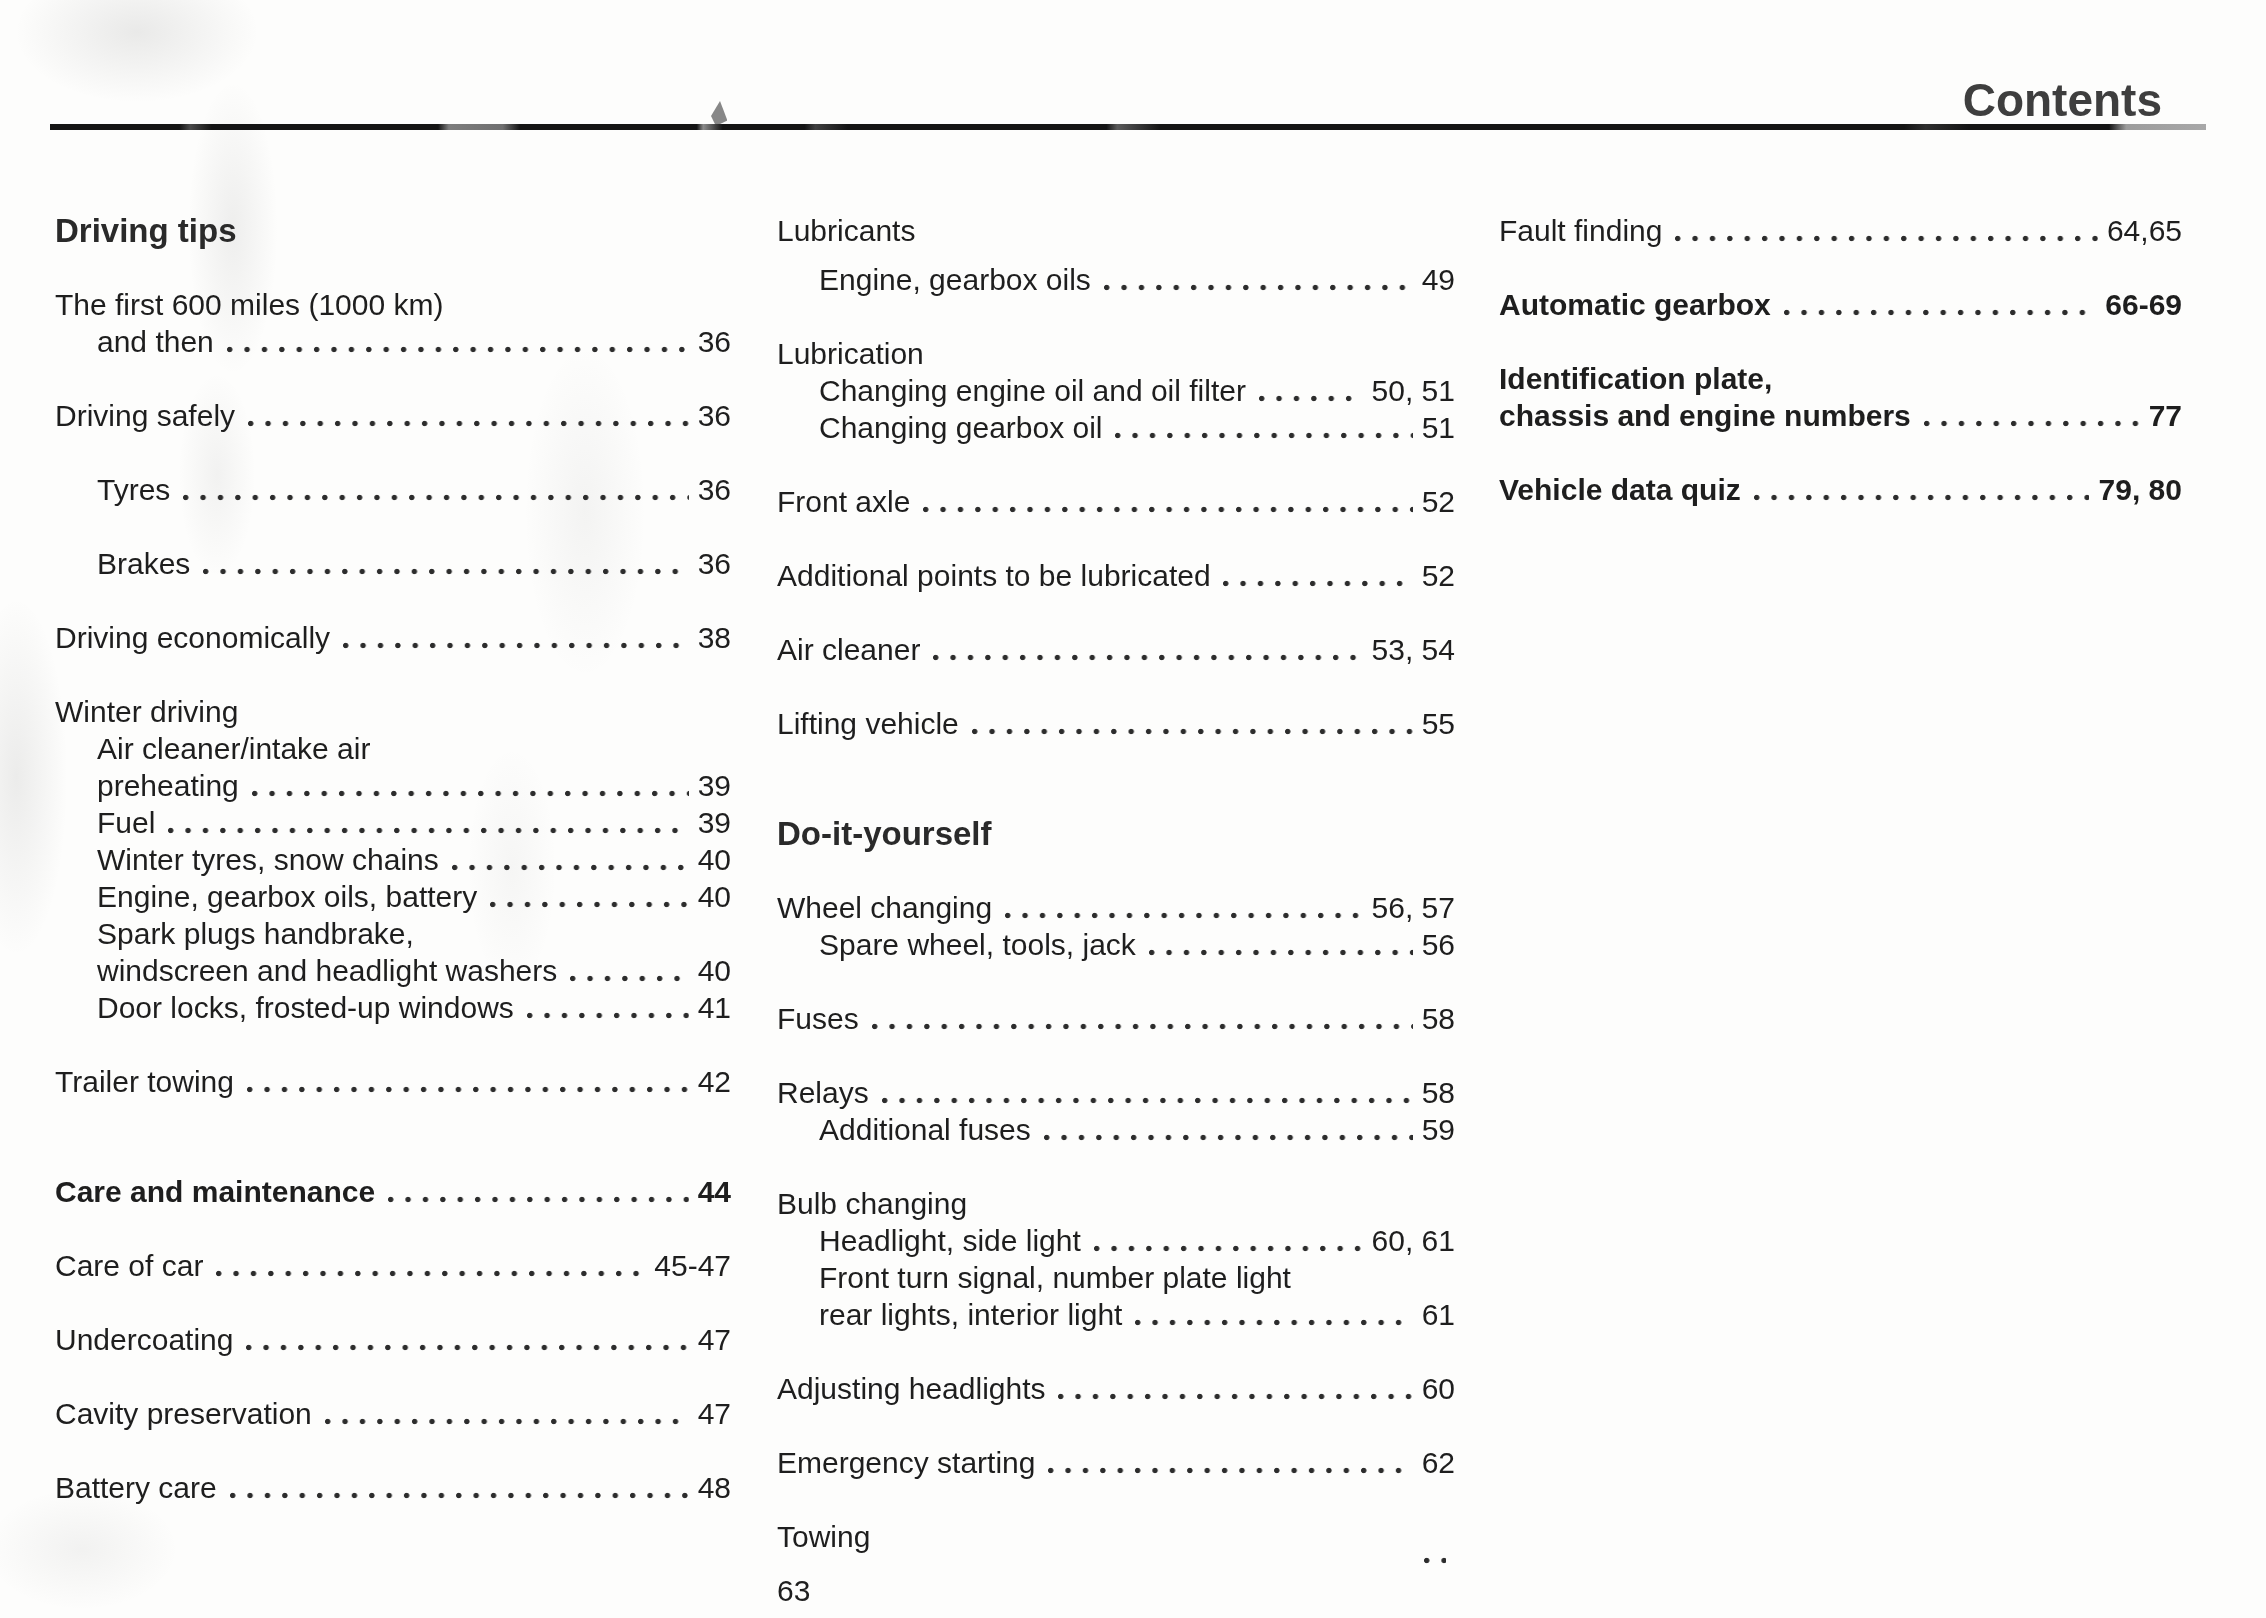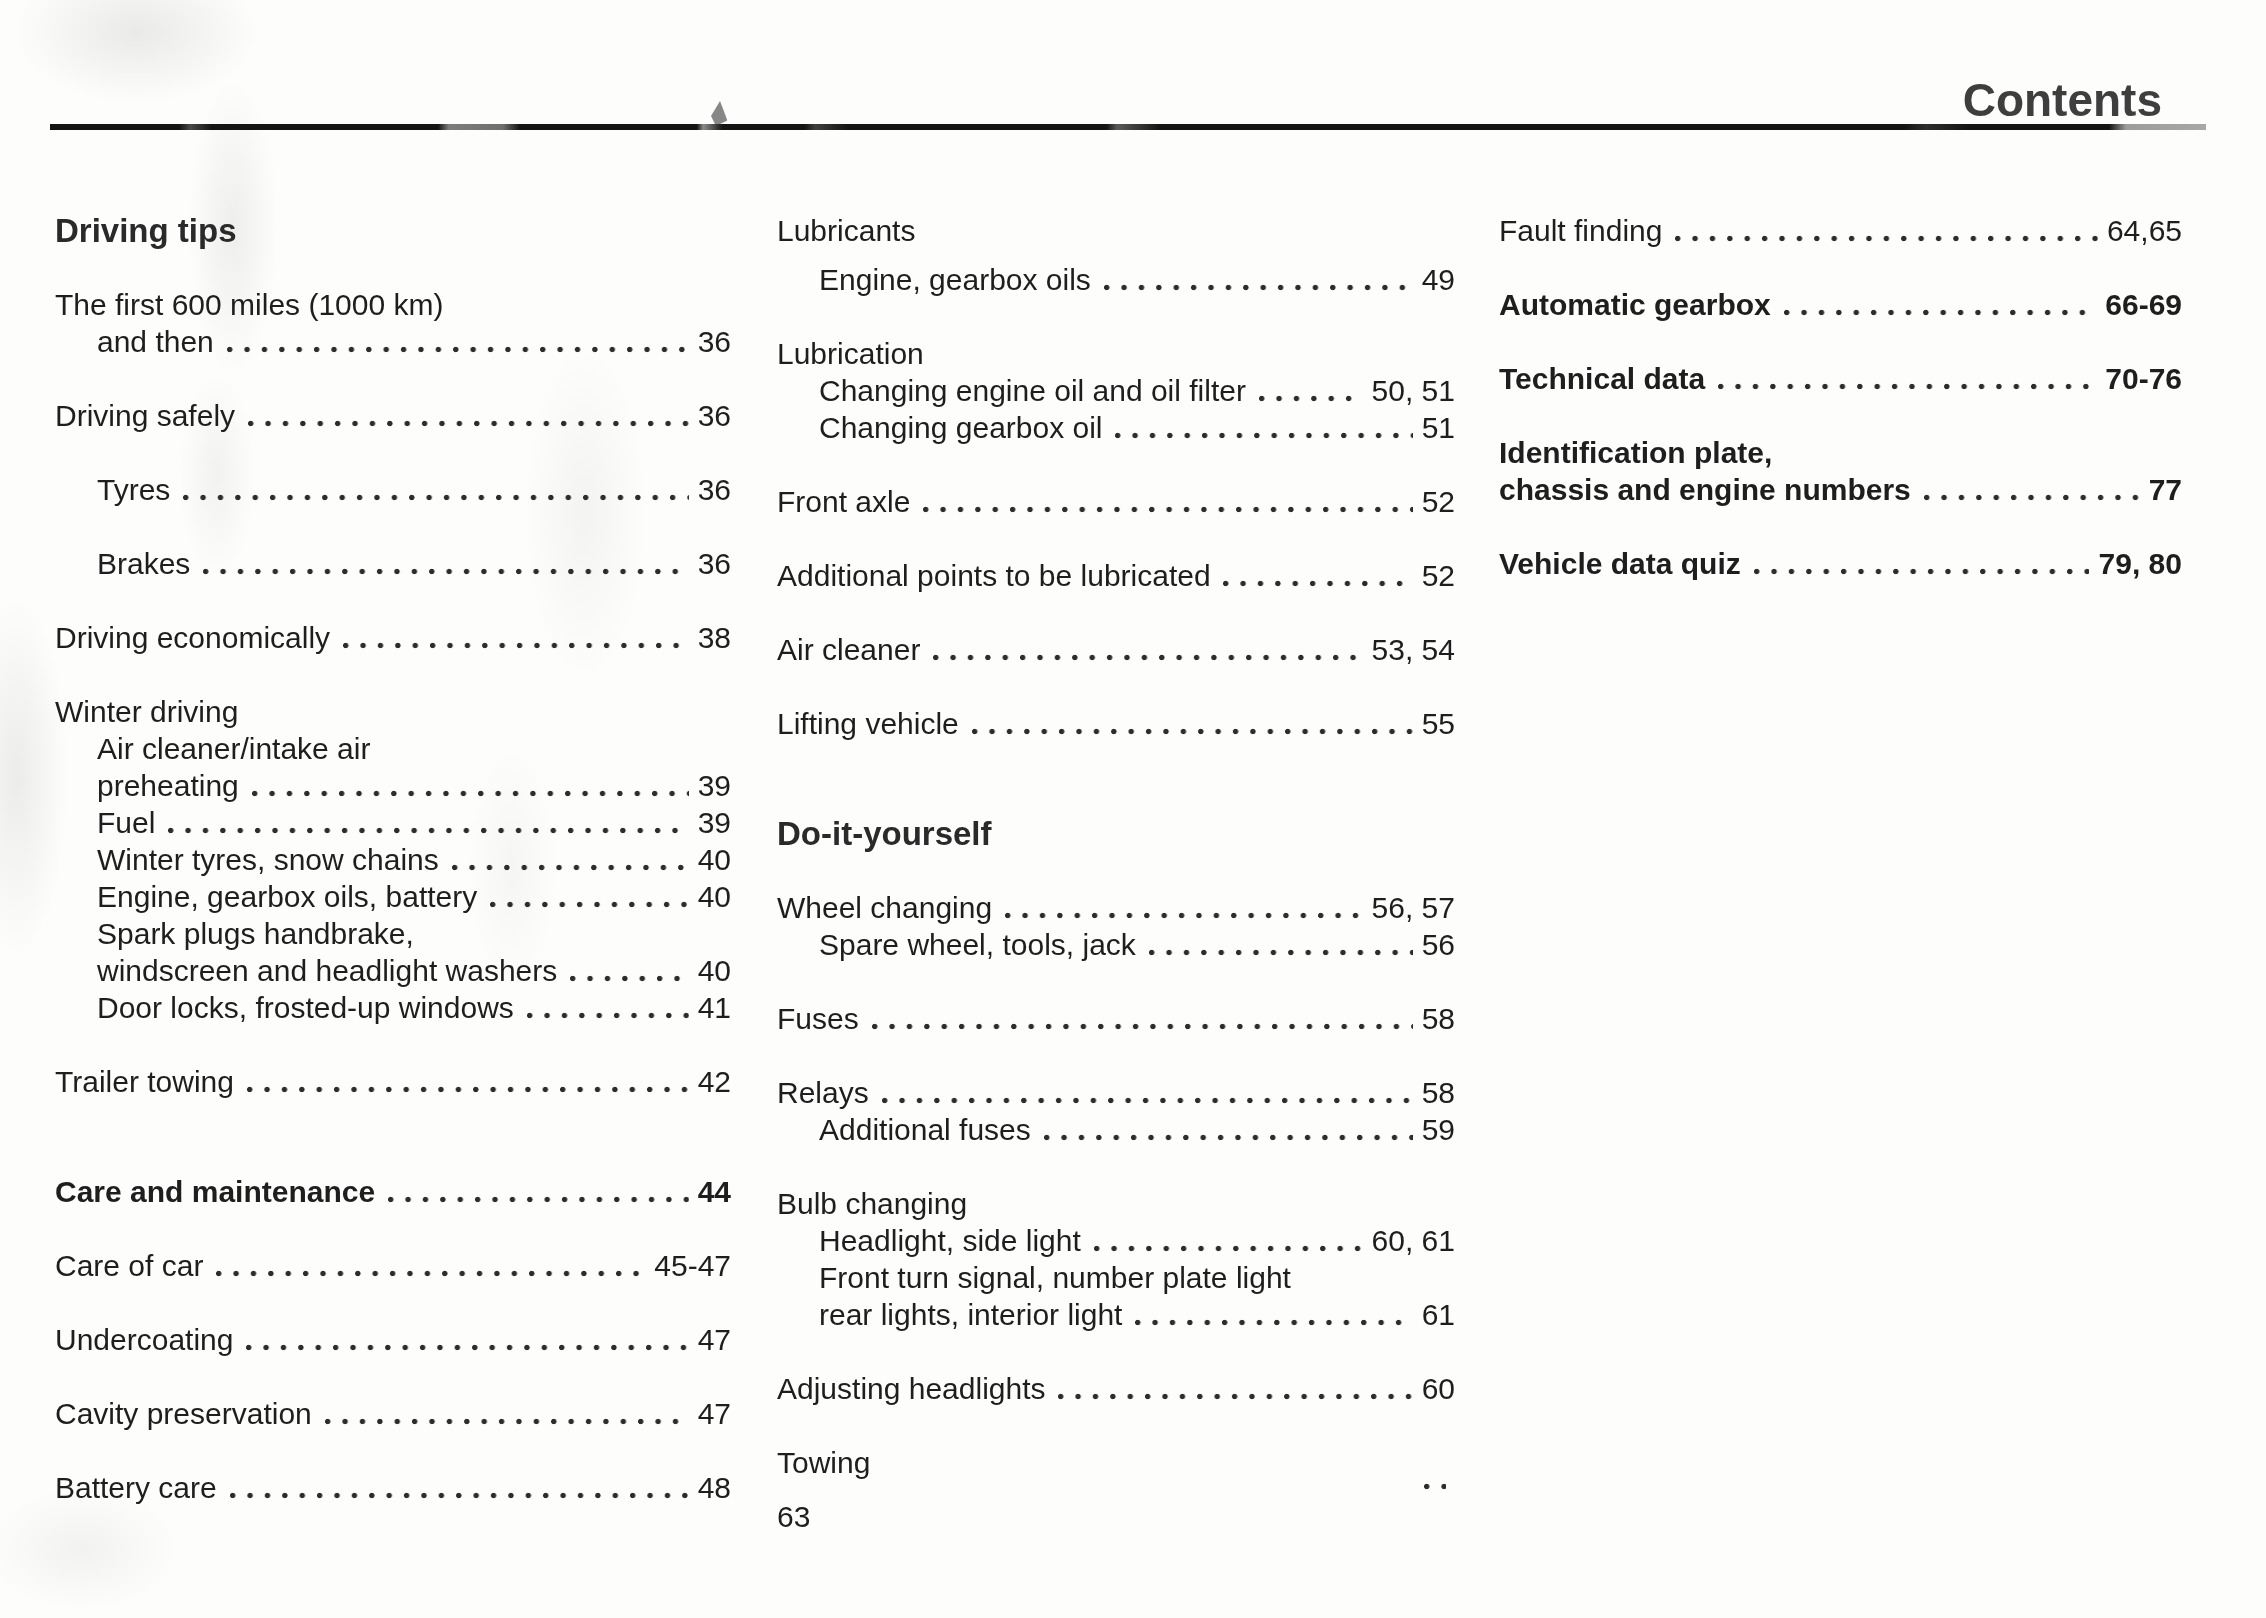--- a/index.html
+++ b/index.html
@@ -267,41 +267,41 @@
       <div class="line indent" style="margin-top: 0px;">
         <span class="label">rear lights, interior light</span>
         <span class="dots"></span>
         <span class="pages">61</span>
       </div>
       <div class="line" style="margin-top: 37px;">
         <span class="label">Adjusting headlights</span>
         <span class="dots"></span>
         <span class="pages">60</span>
       </div>
+      <div class="line" style="margin-top: 37px;">
+        <span class="label">Emergency starting</span>
+        <span class="dots"></span>
+        <span class="pages">62</span>
+      </div>
       <div class="line" style="margin-top: 37px; flex-direction: column;">
         <span class="label">Towing</span>
         <span class="dots"></span>
         <span class="pages">63</span>
       </div>
     </div>
   <div class="col col-right">
       <div class="line" style="margin-top: 0px;">
         <span class="label">Fault finding</span>
         <span class="dots"></span>
         <span class="pages">64,65</span>
       </div>
       <div class="line bold" style="margin-top: 37px;">
         <span class="label">Automatic gearbox</span>
         <span class="dots"></span>
         <span class="pages">66-69</span>
-      </div>
-      <div class="line bold" style="margin-top: 37px;">
-        <span class="label">Technical data</span>
-        <span class="dots"></span>
-        <span class="pages">70-76</span>
       </div>
       <div class="line bold" style="margin-top: 37px;">
         <span class="label">Identification plate,</span>
       </div>
       <div class="line bold" style="margin-top: 0px;">
         <span class="label">chassis and engine numbers</span>
         <span class="dots"></span>
         <span class="pages">77</span>
       </div>
       <div class="line bold" style="margin-top: 37px;">

